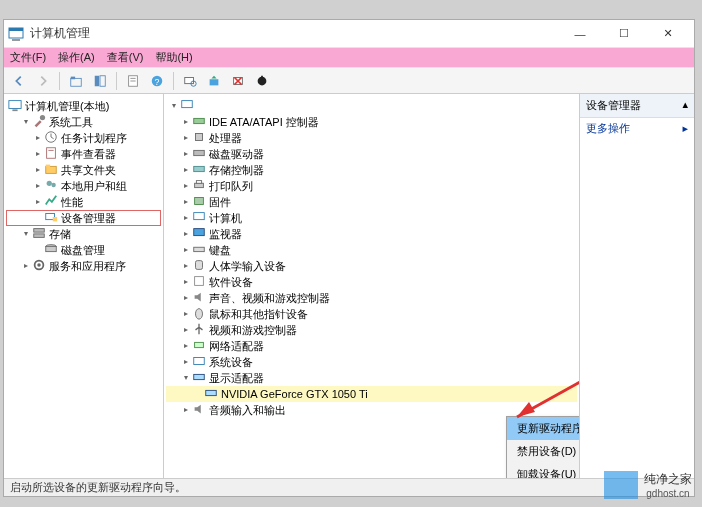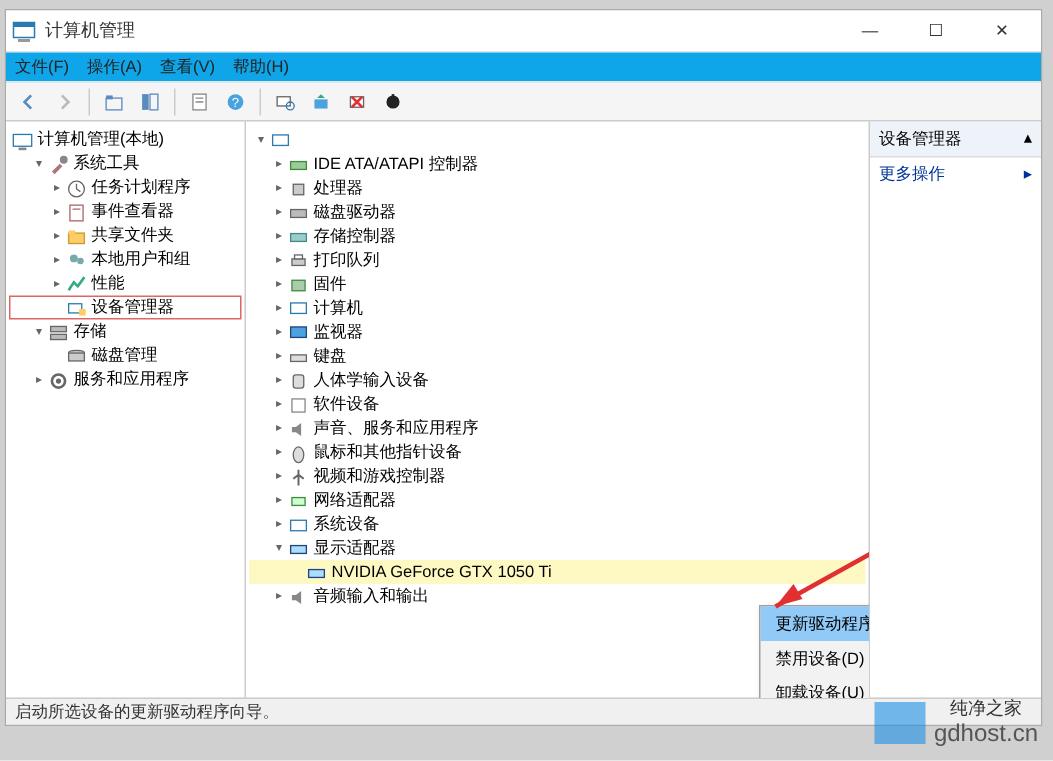--- a/index.html
+++ b/index.html
@@ -1,51 +1,51 @@
 <!DOCTYPE html>
 <html><head>
 <meta charset="utf-8">
 <style>
 * { margin: 0; padding: 0; box-sizing: border-box; font-family: "Microsoft YaHei", "Segoe UI", sans-serif; }
 body { width: 702px; height: 507px; background: #d0d0d0; position: relative; overflow: hidden; }
-.outer-frame { position: absolute; left: 3px; top: 6px; width: 692px; height: 478px; background: #fff; border: 1px solid #aaa; }
+.outer-frame { position: absolute; left: 3px; top: 19px; width: 692px; height: 478px; background: #fff; border: 1px solid #aaa; }
 .titlebar { height: 28px; display: flex; align-items: center; padding: 0 4px; background: #fff; border-bottom: 1px solid #e5e5e5; }
 .titlebar .app-icon { width: 16px; height: 16px; margin-right: 6px; }
 .titlebar .title { font-size: 12px; color: #333; flex: 1; }
 .win-controls { display: flex; }
 .win-btn { width: 44px; height: 28px; display: flex; align-items: center; justify-content: center; font-size: 11px; color: #333; }
-.menubar { height: 20px; display: flex; align-items: center; padding: 0 6px; background: #0ea5e9; font-size: 11px; color: #222; border-bottom: 1px solid #e5e5e5; }
+.menubar { height: 20px; display: flex; align-items: center; padding: 0 6px; background: #f9a8d4; font-size: 11px; color: #222; border-bottom: 1px solid #e5e5e5; }
 .menubar span { margin-right: 12px; }
 .toolbar { height: 26px; display: flex; align-items: center; padding: 0 4px; background: #f5f5f5; border-bottom: 1px solid #ccc; gap: 2px; }
 .tool-btn { width: 22px; height: 22px; display: flex; align-items: center; justify-content: center; }
 .tool-sep { width: 1px; height: 18px; background: #ccc; margin: 0 3px; }
 .panes { display: flex; height: calc(100% - 28px - 20px - 26px - 18px); }
 .left-pane { width: 160px; border-right: 1px solid #ccc; overflow: auto; padding: 4px 2px; font-size: 11px; }
 .mid-pane { flex: 1; border-right: 1px solid #ccc; overflow: auto; padding: 4px 2px; font-size: 11px; position: relative; }
 .right-pane { width: 114px; overflow: hidden; font-size: 11px; }
 .right-pane .hdr { background: #f0f0f0; padding: 3px 6px; font-weight: bold; border-bottom: 1px solid #ddd; }
 .right-pane .sub { padding: 4px 6px; }
 .right-pane .link { color: #003399; padding: 3px 6px; display: flex; align-items: center; gap: 4px; }
-.tree-row { display: flex; align-items: flex-end; height: 16px; line-height: 16px; white-space: nowrap; }
+.tree-row { display: flex; align-items: flex-start; height: 16px; line-height: 16px; white-space: nowrap; }
 .tree-row.highlighted { outline: 1.5px solid #e06666; outline-offset: -1px; background: #fff; }
 .expander { width: 12px; text-align: center; color: #666; font-size: 8px; cursor: pointer; }
 .node-icon { width: 14px; height: 14px; margin-right: 3px; flex-shrink: 0; }
 .indent0 { padding-left: 2px; }
 .indent1 { padding-left: 14px; }
 .indent2 { padding-left: 26px; }
 .selected { background: #fef9c3; }
 .context-menu { position: absolute; left: 342px; top: 322px; width: 165px; background: #f2f2f2; border: 1px solid #a0a0a0; box-shadow: 2px 2px 4px rgba(0,0,0,0.25); font-size: 11px; z-index: 50; }
 .ctx-item { padding: 4px 10px; }
 .ctx-item.hl { background: #91c9f7; }
 .arrow { position: absolute; left: 343px; top: 268px; width: 110px; height: 60px; z-index: 60; pointer-events: none; }
 .statusbar { height: 18px; border-top: 1px solid #ccc; font-size: 11px; padding: 1px 6px; color: #333; background: #f0f0f0; }
 .watermark { position: absolute; right: 10px; bottom: 8px; font-size: 13px; color: #333; display: flex; align-items: center; gap: 6px; z-index: 100; }
 .watermark .blue-block { width: 34px; height: 28px; background: #1a8fe6; opacity: 0.6; }
 .watermark .txt { text-align: center; font-size: 12px; }
-.watermark .host { font-size: 16px; color: #555; }
+.watermark .host { font-size: 10px; color: #555; }
 svg.ico { width: 14px; height: 14px; }
 </style>
 </head>
 <body>
 
 <div class="outer-frame">
 
   <div class="titlebar">
     <svg class="ico app-icon" viewBox="0 0 16 16">
         <rect x="1" y="2" width="14" height="10" fill="#fff" stroke="#2a7ab0"></rect>
@@ -306,21 +306,21 @@
           <svg class="ico node-icon" viewBox="0 0 16 16">
             <rect x="3" y="3" width="10" height="10" fill="#fff" stroke="#888"></rect>
           </svg>
           <span>软件设备</span>
         </div>
       <div class="tree-row indent1">
           <span class="expander">▸</span>
           <svg class="ico node-icon" viewBox="0 0 16 16">
             <path d="M3 6 L6 6 L10 3 L10 13 L6 10 L3 10 Z" fill="#888"></path>
           </svg>
-          <span>声音、服务和应用程序</span>
+          <span>声音、视频和游戏控制器</span>
         </div>
       <div class="tree-row indent1">
           <span class="expander">▸</span>
           <svg class="ico node-icon" viewBox="0 0 16 16">
             <ellipse cx="8" cy="9" rx="4" ry="6" fill="#ddd" stroke="#666"></ellipse>
           </svg>
           <span>鼠标和其他指针设备</span>
         </div>
       <div class="tree-row indent1">
           <span class="expander">▸</span>

